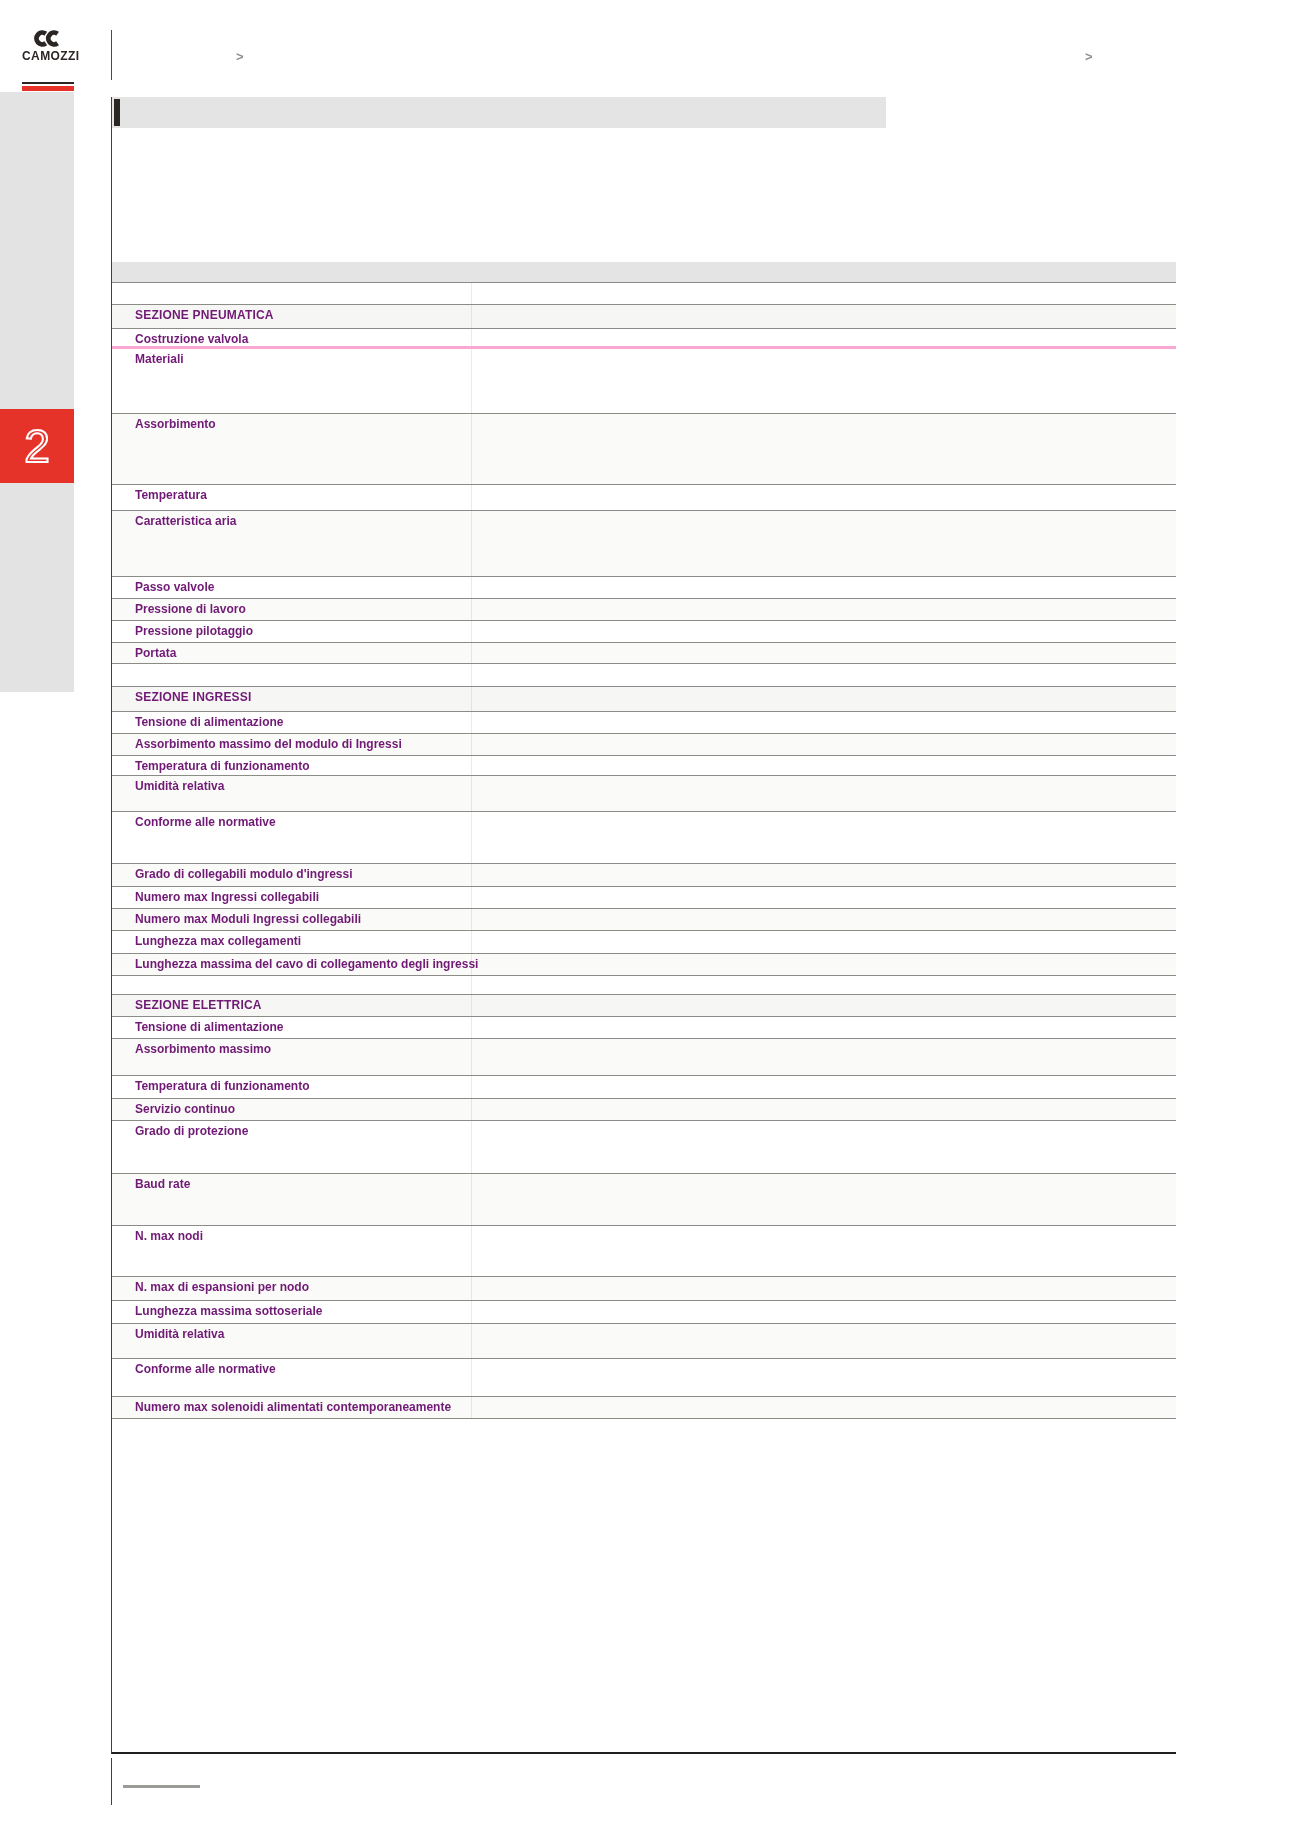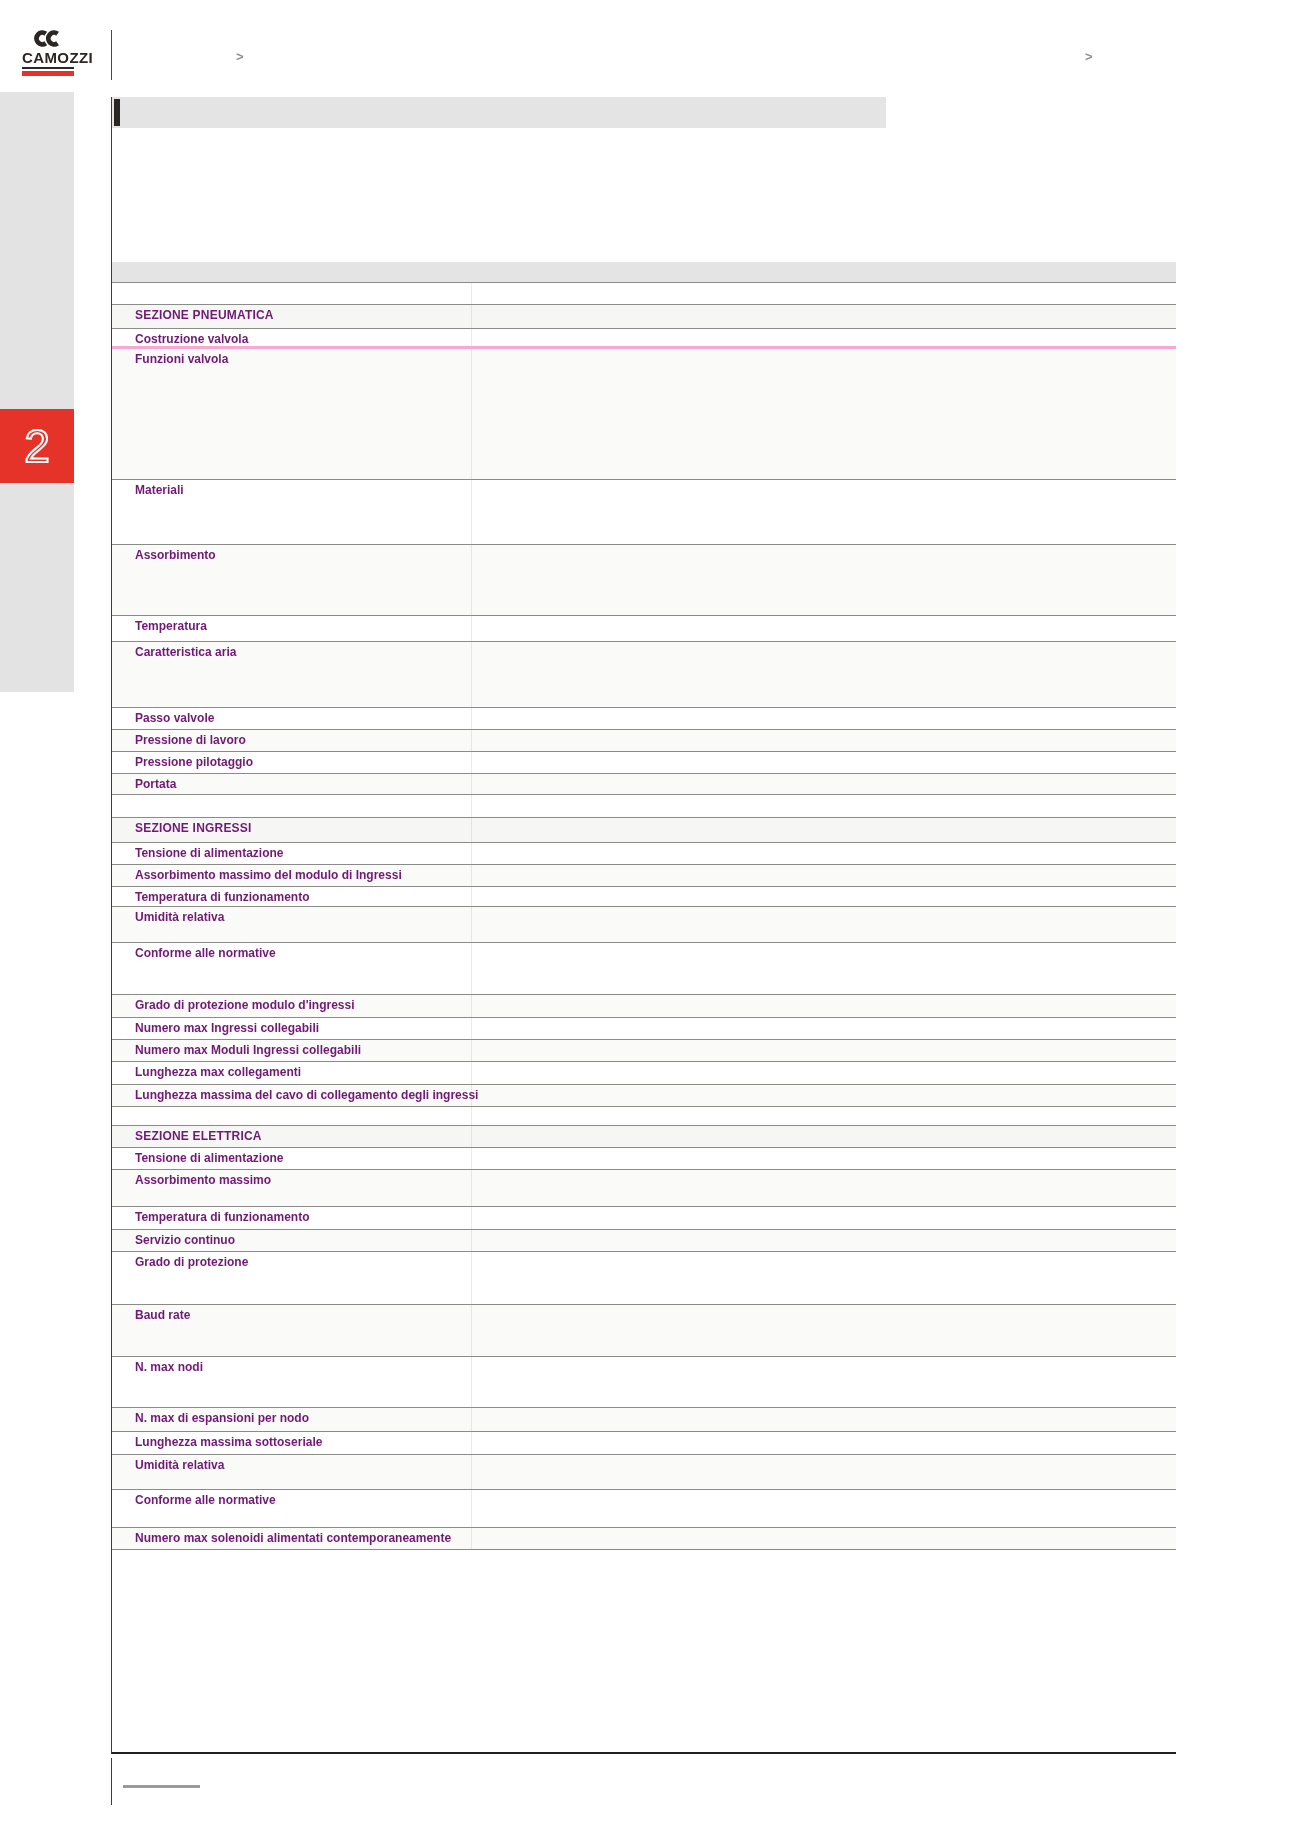--- a/index.html
+++ b/index.html
@@ -4,23 +4,23 @@
 <style>
   html,body { margin:0; padding:0; background:#ffffff; }
   .page {
     position:relative; width:1300px; height:1839px; background:#ffffff;
     font-family:"Liberation Sans", sans-serif; overflow:hidden;
   }
   
   .logo { position:absolute; left:22px; top:30px; width:52px; }
   .logo-mark { display:block; margin-left:12px; width:30px; height:17px; }
   .logo-text {
-    display:block; margin-top:2px; font-size:15px; font-weight:bold;
+    display:block; margin-top:2px; font-size:12px; font-weight:bold;
     color:#2b2523; letter-spacing:0.4px; border-bottom:2px solid #2b2523;
-    padding-bottom:1px; text-align:center;
+    padding-bottom:19px; text-align:center;
   }
   .logo-redbar { height:5px; background:#e6332a; margin-top:2px; }
   .header-divider { position:absolute; left:111px; top:30px; width:1px; height:50px; background:#4a4a46; }
   .chev { position:absolute; font-size:13px; font-weight:bold; color:#8e8e8e; }
   .chev-left  { left:236px; top:49px; }
   .chev-right { left:1085px; top:49px; }
   
   .sidebar-strip { position:absolute; left:0; top:92px; width:74px; height:600px; background:#e3e3e3; }
   .chapter-tab {
     position:absolute; left:0; top:409px; width:74px; height:74px; background:#e6332a;
@@ -87,23 +87,20 @@
     </div>
     <div class="table-band"></div>
     <div class="spec-rows">
         <div class="t-row spacer" style="height: 22px;"></div>
         <div class="t-row section" style="height: 24px;">
           <span class="t-label">SEZIONE PNEUMATICA</span>
         </div>
         <div class="t-row row dark-bottom" style="height: 20px;">
           <span class="t-label">Costruzione valvola</span>
         </div>
-        <div class="t-row row shade" style="height: 131px;">
-          <span class="t-label">Funzioni valvola</span>
-        </div>
         <div class="t-row row" style="height: 65px;">
           <span class="t-label">Materiali</span>
         </div>
         <div class="t-row row shade" style="height: 71px;">
           <span class="t-label">Assorbimento</span>
         </div>
         <div class="t-row row" style="height: 26px;">
           <span class="t-label">Temperatura</span>
         </div>
         <div class="t-row row shade" style="height: 66px;">
@@ -134,21 +131,21 @@
         <div class="t-row row" style="height: 20px;">
           <span class="t-label">Temperatura di funzionamento</span>
         </div>
         <div class="t-row row shade" style="height: 36px;">
           <span class="t-label">Umidità relativa</span>
         </div>
         <div class="t-row row" style="height: 52px;">
           <span class="t-label">Conforme alle normative</span>
         </div>
         <div class="t-row row shade" style="height: 23px;">
-          <span class="t-label">Grado di protezione modulo d'ingressi</span>
+          <span class="t-label">Grado di collegabili modulo d'ingressi</span>
         </div>
         <div class="t-row row" style="height: 22px;">
           <span class="t-label">Numero max Ingressi collegabili</span>
         </div>
         <div class="t-row row shade" style="height: 22px;">
           <span class="t-label">Numero max Moduli Ingressi collegabili</span>
         </div>
         <div class="t-row row" style="height: 23px;">
           <span class="t-label">Lunghezza max collegamenti</span>
         </div>

